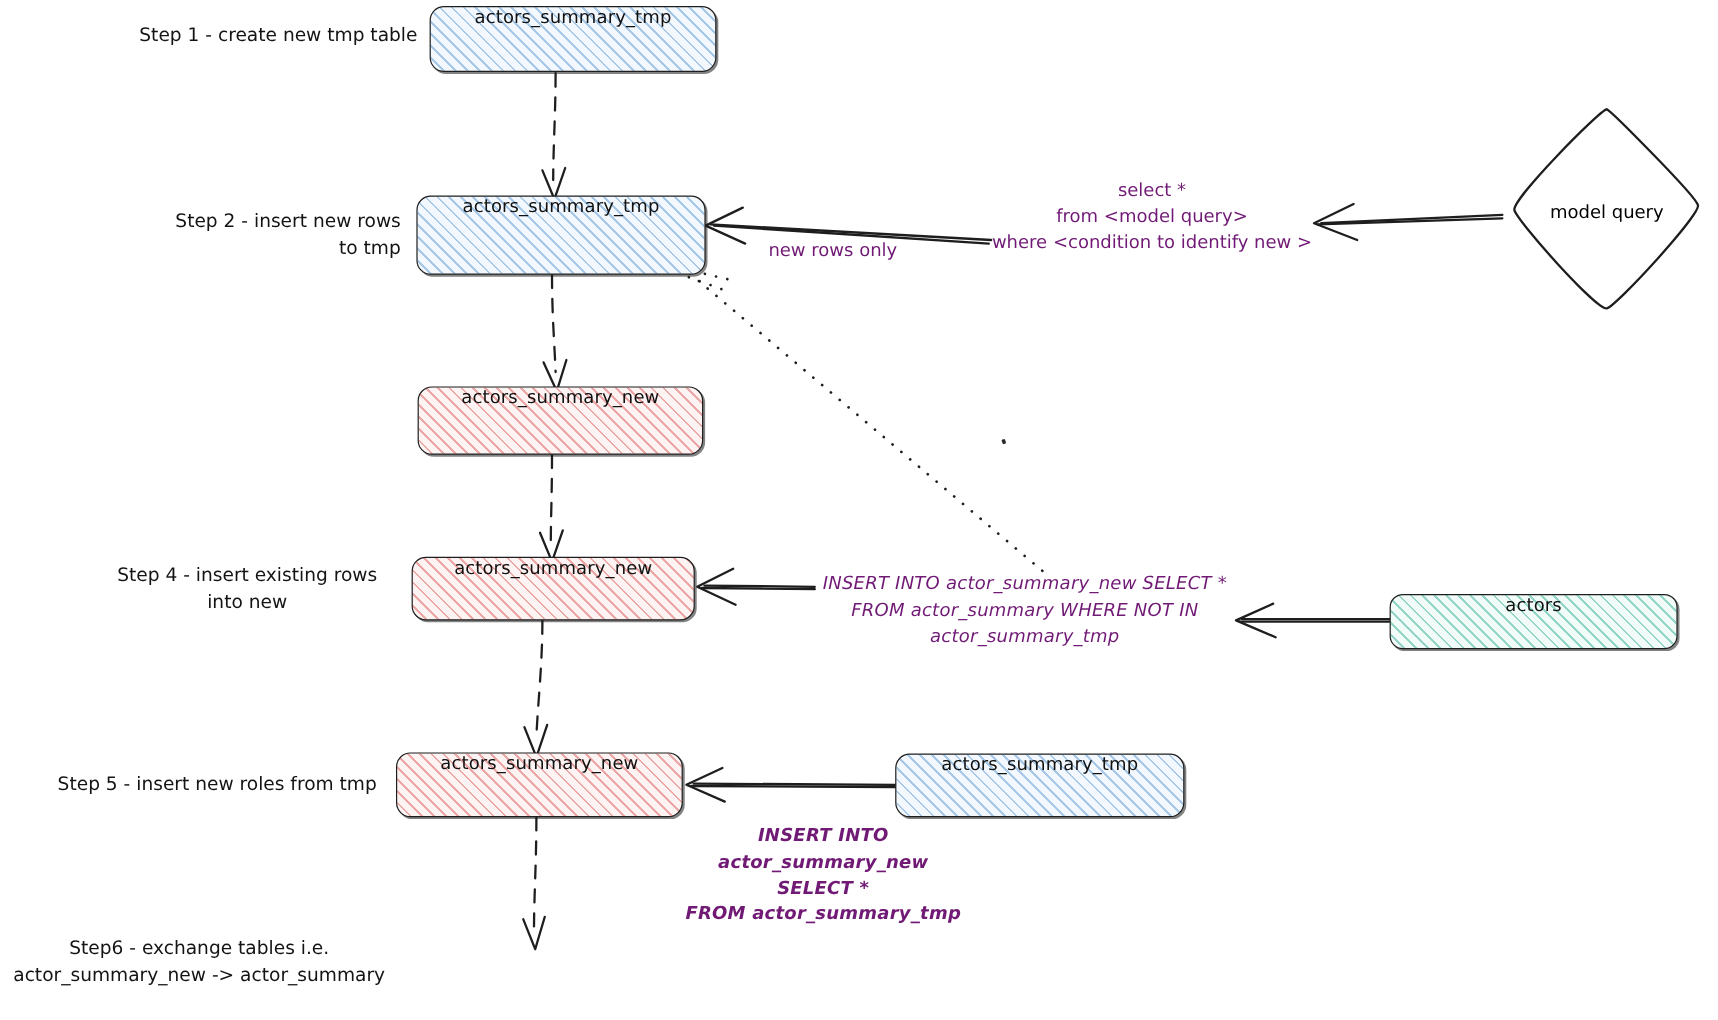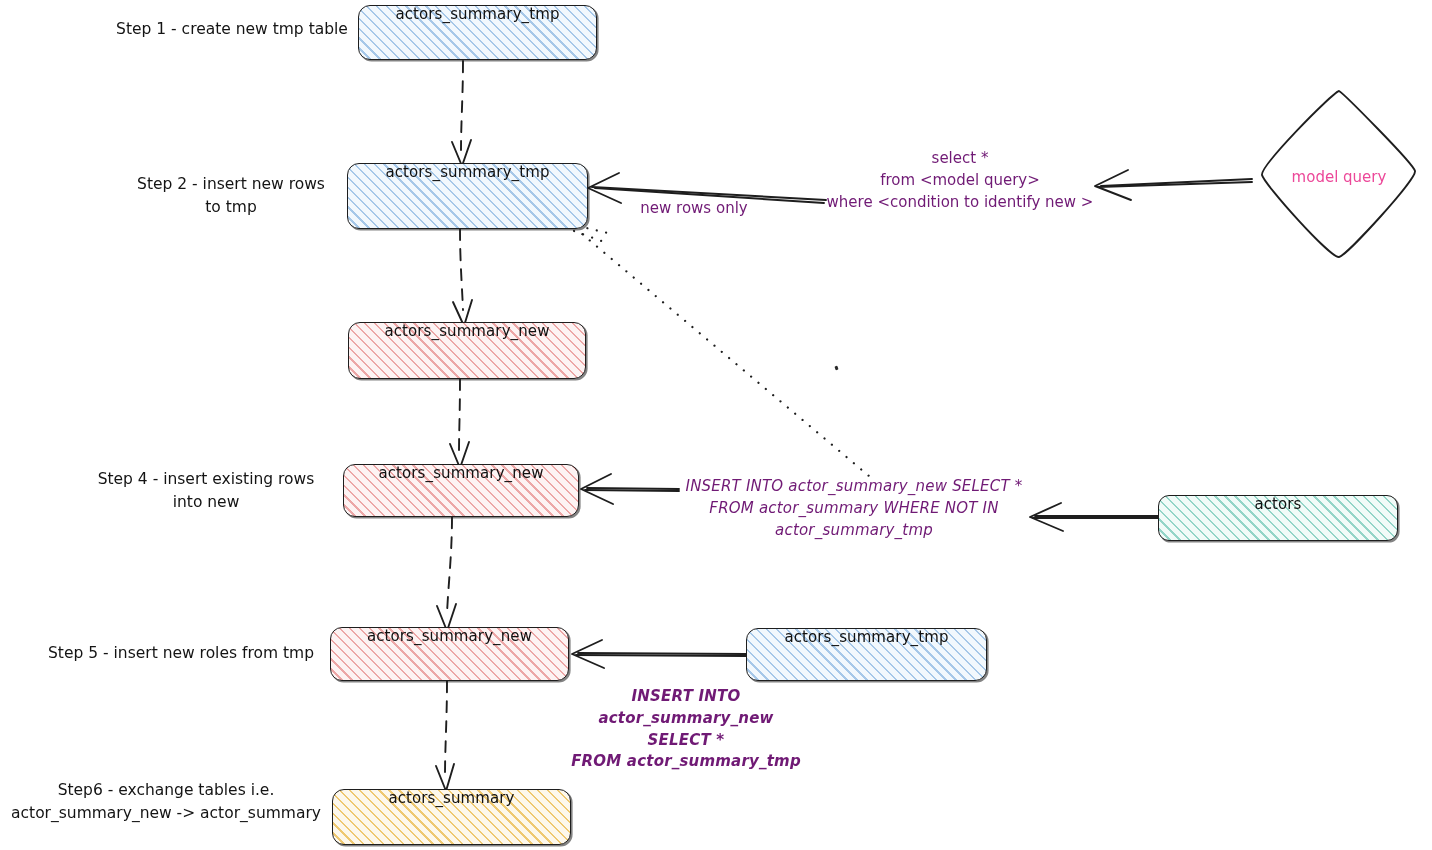--- a/index.html
+++ b/index.html
@@ -56,21 +56,21 @@
   }
   .anno{
     position:absolute;font-size:15px;line-height:1.45;
     color:#701a75;text-align:center;white-space:pre-line;
     font-style:italic;
   }
   .anno.mono{font-family:"DejaVu Sans","Liberation Sans",sans-serif;letter-spacing:.2px;}
   .anno.plain{font-style:normal;}
 
   .diamond-label{
-    position:absolute;font-size:15px;color:#ec4899;text-align:center;
+    position:absolute;font-size:15px;color:#000000;text-align:center;
     white-space:nowrap;
   }
   .speck{position:absolute;width:3px;height:4px;background:#2a2a2a;
     transform:rotate(-20deg);border-radius:1px;}
 </style>
 </head>
 <body>
 
 <div id="canvas">
 
@@ -164,37 +164,34 @@
   </div>
 
   <div class="node hatch-red" style="left:343px;top:464px;width:236px;height:53px;">
     <span>actors_summary_new</span>
   </div>
 
   <div class="node hatch-red" style="left:330px;top:627px;width:239px;height:54px;">
     <span>actors_summary_new</span>
   </div>
 
-  <div class="node hatch-yellow" style="left:332px;top:789px;width:239px;height:56px;">
-    <span>actors_summary</span>
-  </div>
 
   <div class="node hatch-blue" style="left:746px;top:628px;width:241px;height:53px;">
     <span>actors_summary_tmp</span>
   </div>
 
   <div class="node hatch-teal" style="left:1158px;top:495px;width:240px;height:46px;border-radius:11px;">
     <span>actors</span>
   </div>
 
   <div class="diamond-label" style="left:1339px;top:177px;transform:translate(-50%,-50%);">model query</div>
 
   <div class="caption" style="left:110px;top:30px;width:244px;transform:translateY(-50%);">Step 1 - create new tmp table</div>
 
-  <div class="caption" style="left:116px;top:196px;width:230px;transform:translateY(-50%);">Step 2 - insert new rows
+  <div class="caption" style="left:104px;top:196px;width:230px;transform:translateY(-50%);text-align:right;">Step 2 - insert new rows
 to tmp</div>
 
 
   <div class="caption" style="left:80px;top:491px;width:252px;transform:translateY(-50%);">Step 4 - insert existing rows
 into new</div>
 
   <div class="caption" style="left:38px;top:654px;width:286px;transform:translateY(-50%);">Step 5 - insert new roles from tmp</div>
 
   <div class="caption" style="left:6px;top:802px;width:320px;transform:translateY(-50%);">Step6 - exchange tables i.e.
 actor_summary_new -&gt; actor_summary</div>

